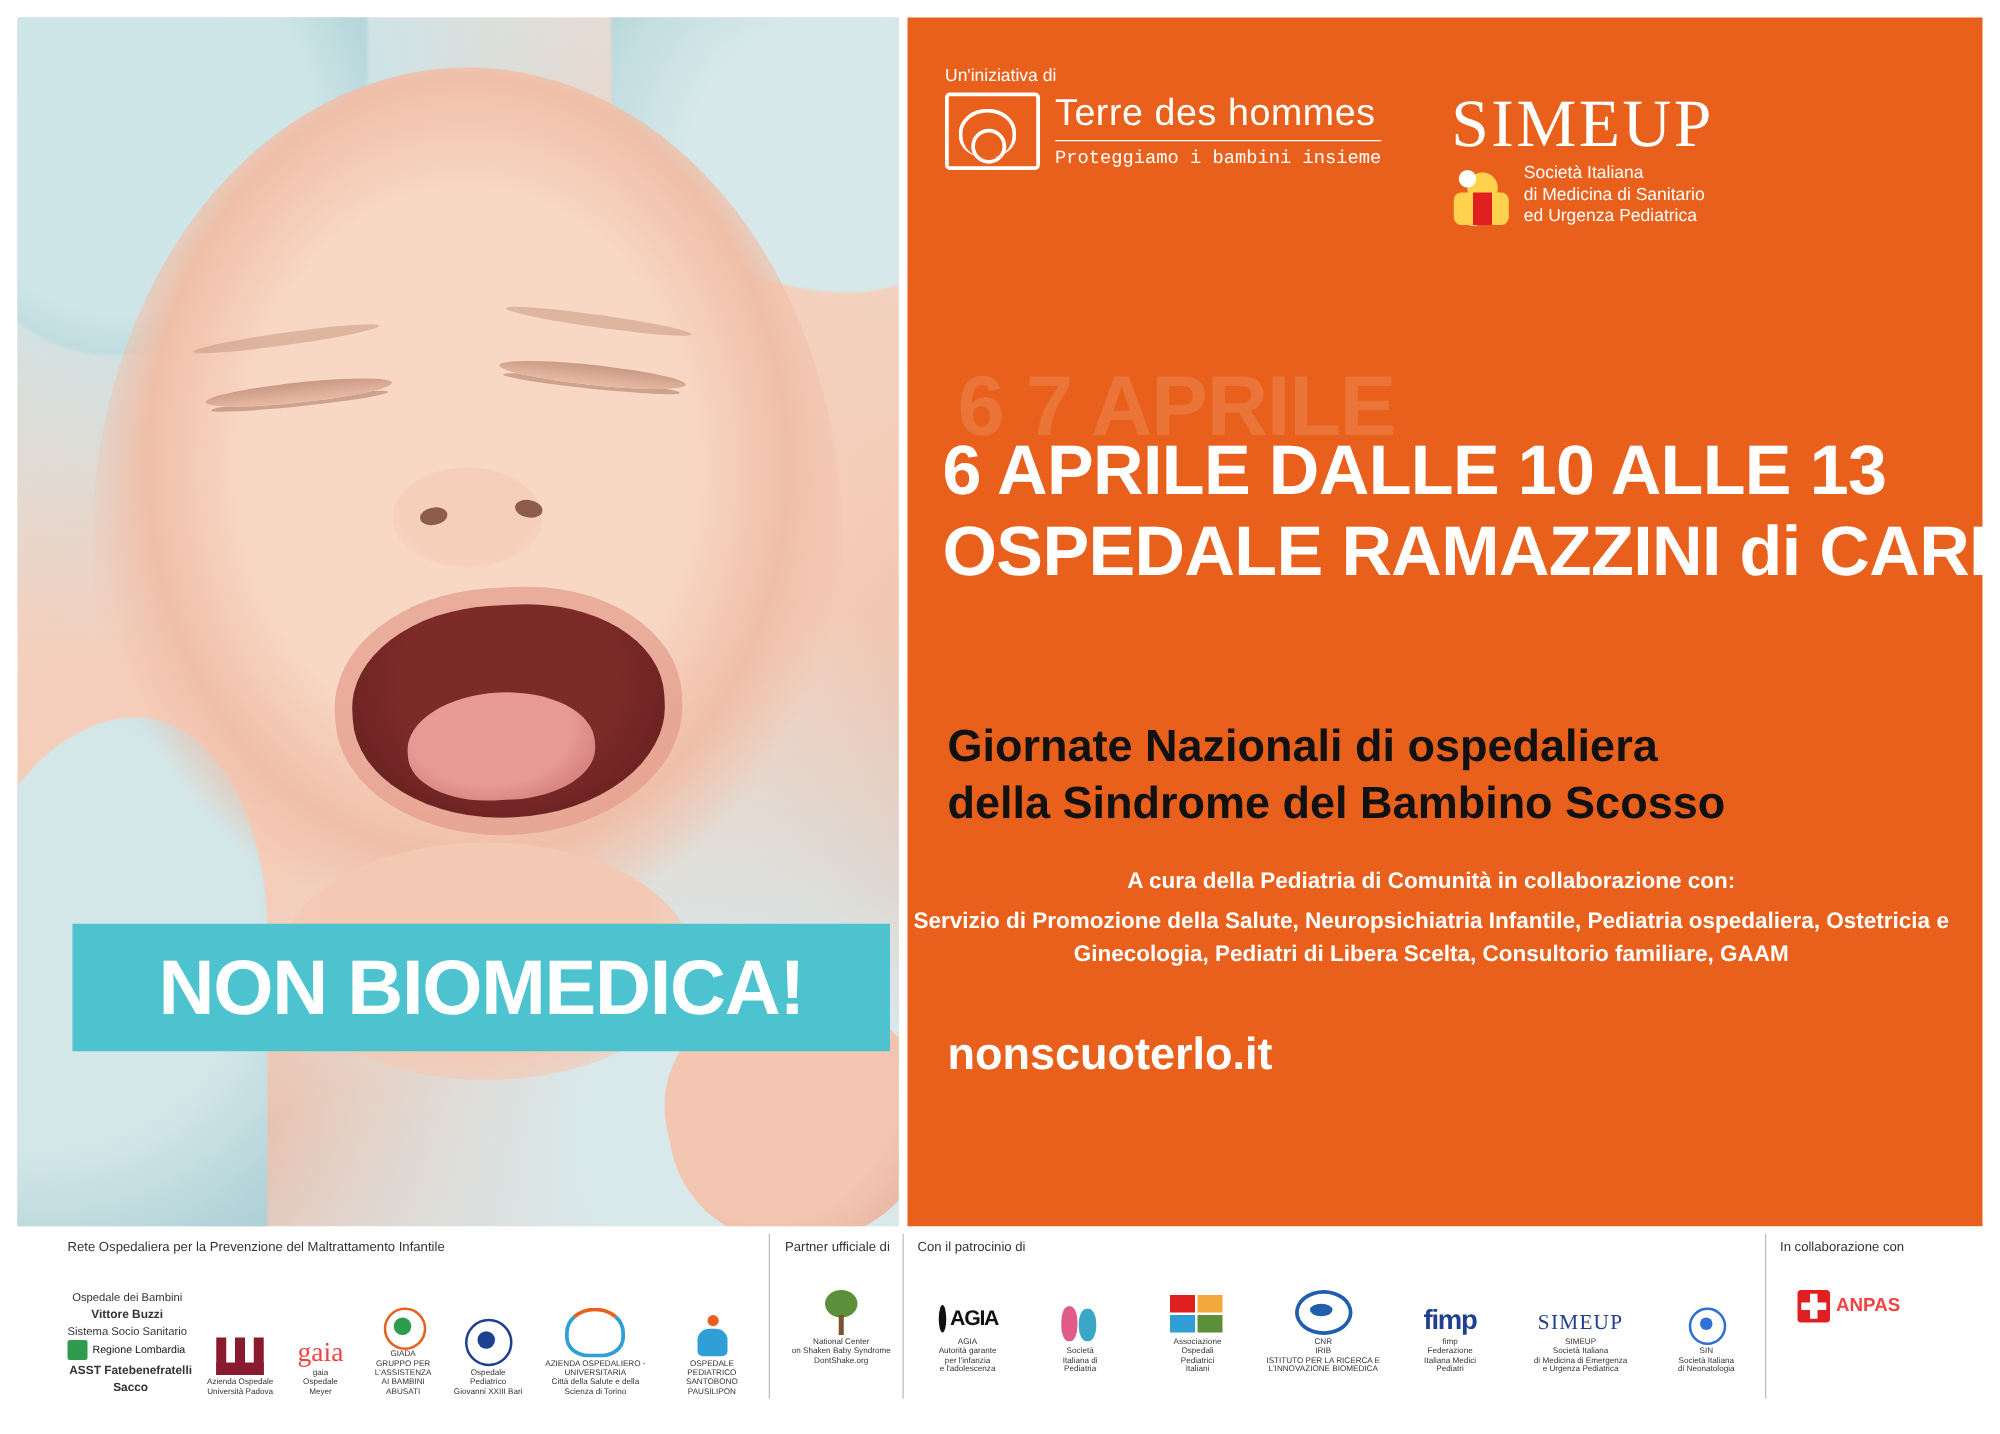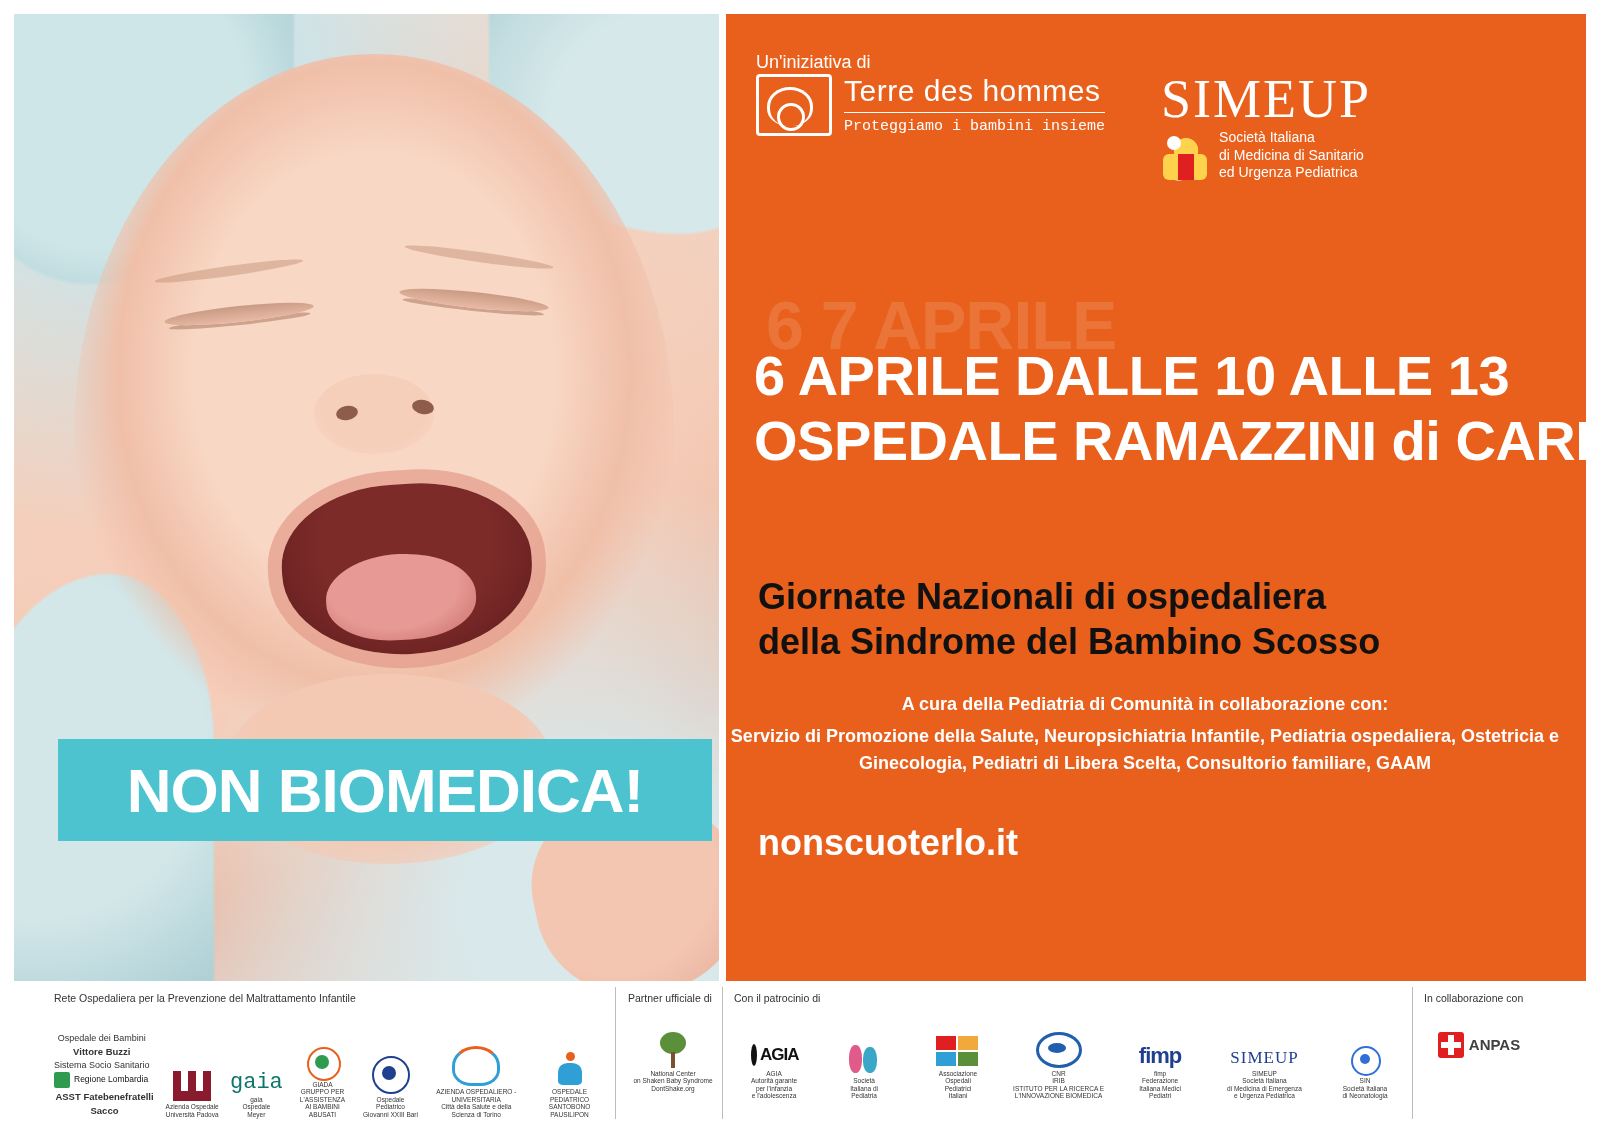--- a/index.html
+++ b/index.html
@@ -98,21 +98,21 @@
     color:#fff;font-weight:700;font-size:62px;letter-spacing:-1px;
     font-family:"Liberation Sans",sans-serif;white-space:nowrap;
   }
 
   
   .orange{
     position:absolute;left:726px;top:14px;width:860px;height:967px;
     background:#e8601c;color:#fff;
   }
   .initiative{
-    position:absolute;left:30px;top:38px;font-size:18px;color:#fff;
+    position:absolute;left:30px;top:38px;font-size:14px;color:#fff;
   }
   .logos-top{position:absolute;left:30px;top:60px;display:flex;align-items:flex-start;gap:56px;}
   .tdh{display:flex;align-items:center;gap:12px;}
   .tdh-mark{
     width:70px;height:56px;border:3px solid #fff;border-radius:4px;
     position:relative;overflow:hidden;background:#e8601c;
   }
   .tdh-mark:before{
     content:"";position:absolute;left:8px;top:10px;width:40px;height:36px;
     border-radius:50% 50% 45% 45%;border:3px solid #fff;border-bottom:none;
@@ -171,21 +171,21 @@
   .sep{position:absolute;top:2px;width:1px;height:132px;background:#bdbdbd;}
 
   .logorow{display:flex;align-items:flex-end;gap:10px;padding:6px 4px 0 4px;margin-top:22px;}
   .lg{display:flex;flex-direction:column;align-items:center;justify-content:flex-end;font-size:6.5px;color:#333;line-height:1.15;text-align:center;}
   .lg .mk{margin-bottom:2px;}
   .castle{width:38px;height:30px;background:
       linear-gradient(#8a1b2e,#8a1b2e) 0 0/8px 30px no-repeat,
       linear-gradient(#8a1b2e,#8a1b2e) 15px 0/8px 30px no-repeat,
       linear-gradient(#8a1b2e,#8a1b2e) 30px 0/8px 30px no-repeat,
       linear-gradient(#8a1b2e,#8a1b2e) 0 20px/38px 10px no-repeat;}
-  .gaia{font-family:Liberation Mono, monospace;font-size:22px;color:#0f766e;line-height:1;}
+  .gaia{font-family:Liberation Serif, serif;font-size:22px;color:#ef4444;line-height:1;}
   .giada{width:40px;height:34px;position:relative;}
   .giada:before{content:"";position:absolute;left:4px;top:2px;width:30px;height:30px;border-radius:50%;border:2px solid #e8601c;}
   .giada:after{content:"";position:absolute;left:12px;top:10px;width:14px;height:14px;border-radius:50%;background:#2e9b4e;}
   .circ{width:34px;height:34px;border-radius:50%;border:2px solid #1f3f8f;position:relative;}
   .circ:after{content:"";position:absolute;left:8px;top:8px;width:14px;height:14px;border-radius:50%;background:#1f3f8f;}
   .swirl{width:42px;height:34px;border-radius:50% 50% 40% 40%;border:3px solid #2f9fd6;border-top-color:#e8601c;}
   .pers{width:30px;height:34px;position:relative;}
   .pers:before{content:"";position:absolute;left:11px;top:0;width:9px;height:9px;border-radius:50%;background:#e8601c;}
   .pers:after{content:"";position:absolute;left:3px;top:11px;width:24px;height:22px;border-radius:40% 40% 18% 18%;background:#2f9fd6;}
   .tree{width:34px;height:36px;position:relative;}
@@ -206,21 +206,21 @@
   .cnr:after{content:"";position:absolute;left:9px;top:8px;width:18px;height:10px;border-radius:50%;background:#1f5fae;}
   .fimp{font-size:22px;font-weight:700;color:#1f3f8f;letter-spacing:-1px;}
   .simeup-s{font-family:"Liberation Serif",serif;font-size:17px;color:#1f3f8f;letter-spacing:1px;}
   .sin{width:34px;height:32px;position:relative;}
   .sin:before{content:"";position:absolute;left:3px;top:3px;width:26px;height:26px;border-radius:50%;border:2px solid #2f6fd6;}
   .sin:after{content:"";position:absolute;left:12px;top:11px;width:10px;height:10px;border-radius:50%;background:#2f6fd6;}
   .anpas{display:flex;align-items:center;gap:5px;}
   .anpas .cross{width:26px;height:26px;position:relative;background:#e02020;border-radius:3px;}
   .anpas .cross:before{content:"";position:absolute;left:10px;top:3px;width:6px;height:20px;background:#fff;}
   .anpas .cross:after{content:"";position:absolute;left:3px;top:10px;width:20px;height:6px;background:#fff;}
-  .anpas .nm{font-size:15px;font-weight:700;color:#404040;}
+  .anpas .nm{font-size:15px;font-weight:700;color:#ef4444;}
   .hosp-txt{font-size:9px;color:#333;line-height:1.45;}
   .hosp-txt b{font-size:9.5px;}
   .lomb{display:flex;align-items:center;gap:4px;}
   .lomb .g{width:16px;height:16px;background:#2e9b4e;border-radius:2px;}
   .lomb .t{font-size:8.5px;color:#111;line-height:1.15;}
 </style>
 </head>
 <body>
 
 <div class="poster">

